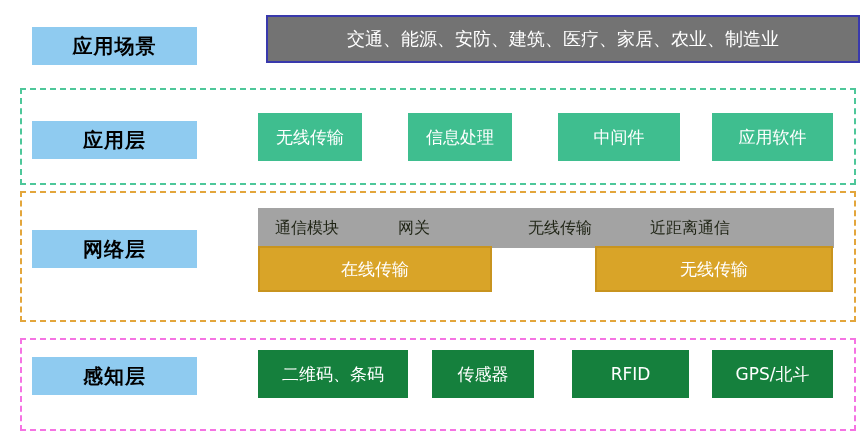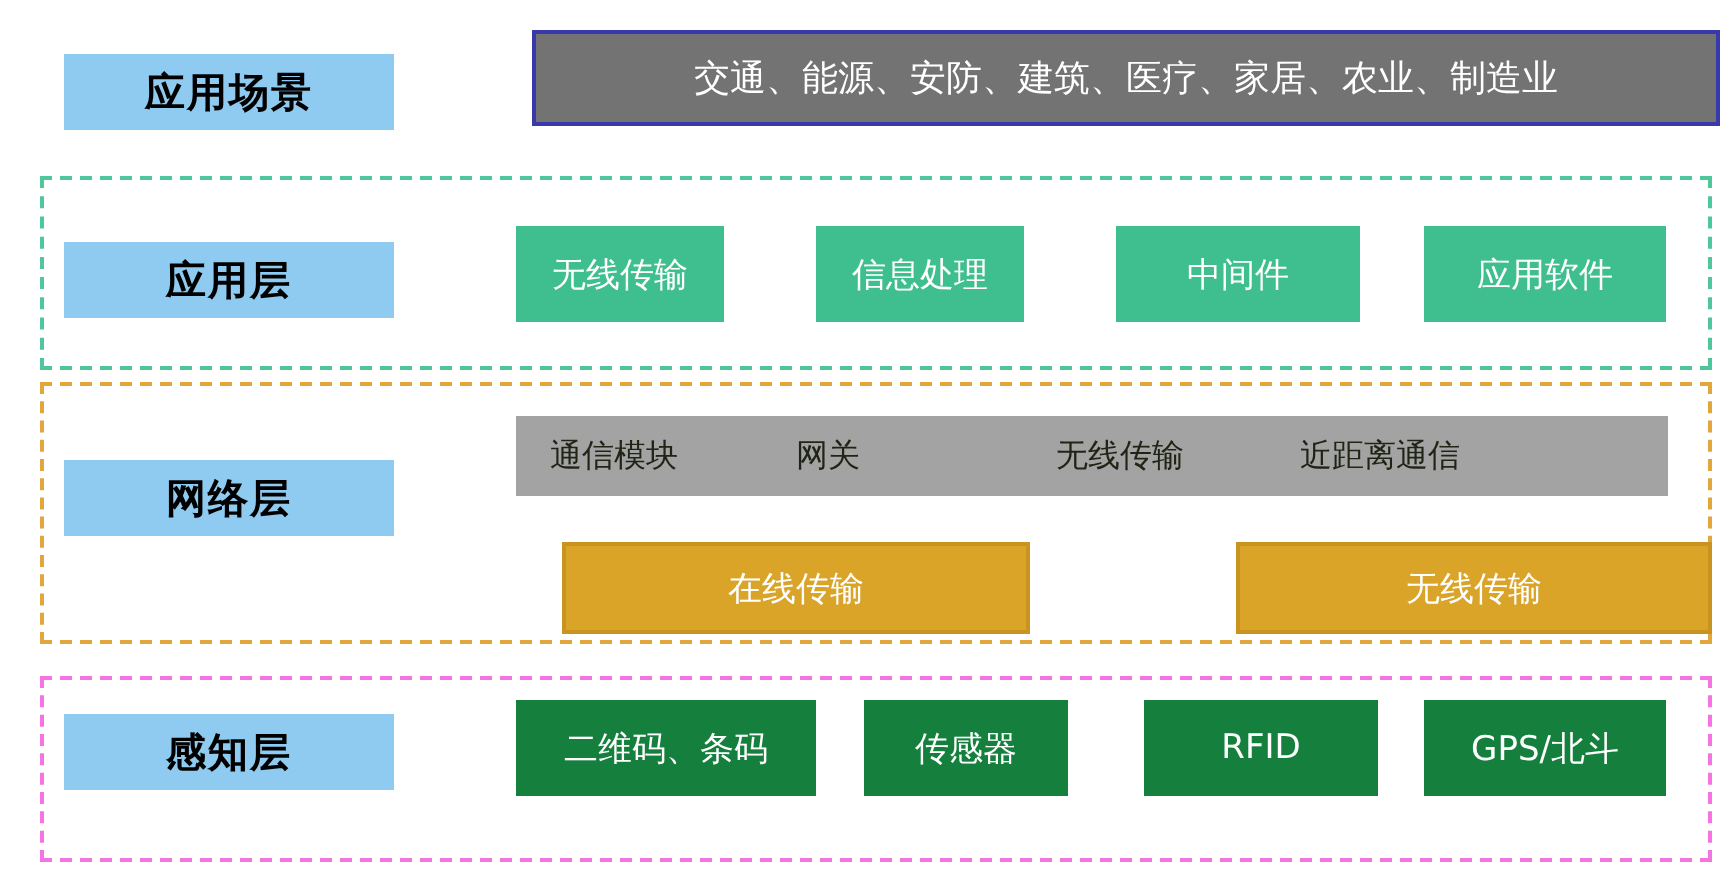--- a/index.html
+++ b/index.html
@@ -54,27 +54,26 @@
     position:absolute;left:258px;top:208px;width:576px;height:40px;
     background:#a3a3a3;
   }
   .olive-item{
     position:absolute;top:0;height:40px;
     display:flex;align-items:center;
     color:#1F2415;font-size:16px;white-space:nowrap;
   }
   
   .gold-bar{
-    position:absolute;top:271px;height:46px;
+    position:absolute;top:246px;height:46px;
     background:#D9A428;border:2px solid #C8941F;
     box-sizing:border-box;
     color:#fff;font-size:17px;
     display:flex;align-items:center;justify-content:center;
     white-space:nowrap;
-    margin-left:23px;
   }
   
   .pink-box{
     position:absolute;top:350px;height:48px;
     background:#15803d;color:#fff;font-size:17px;
     display:flex;align-items:center;justify-content:center;
     white-space:nowrap;
   }
 </style>
 </head>

